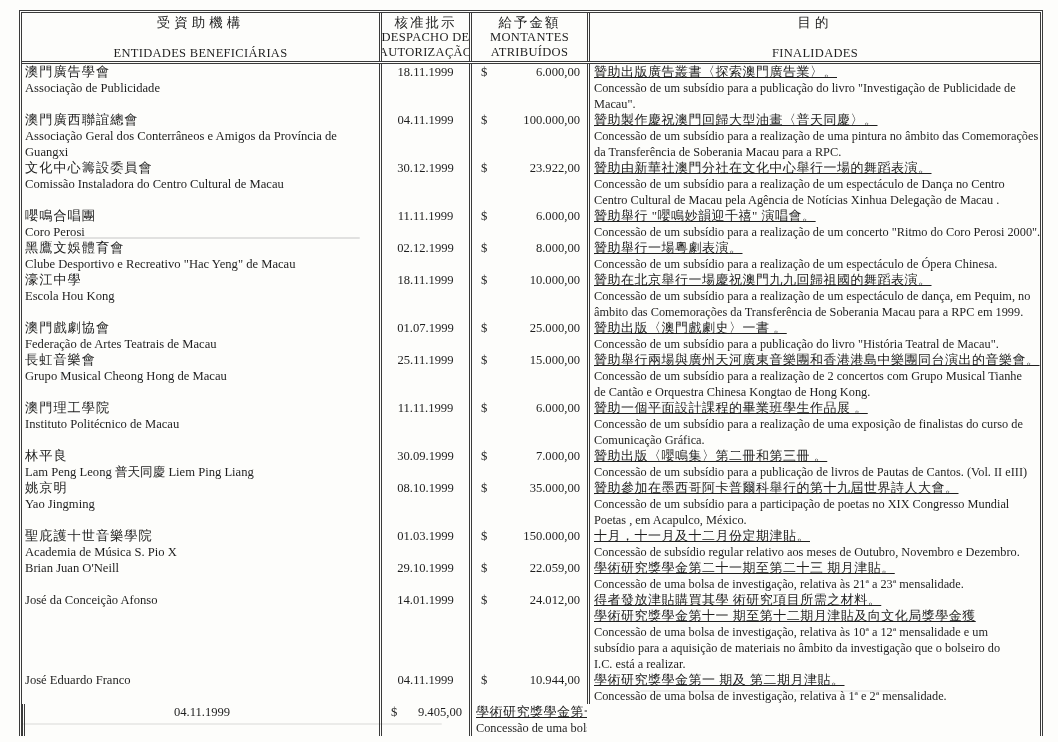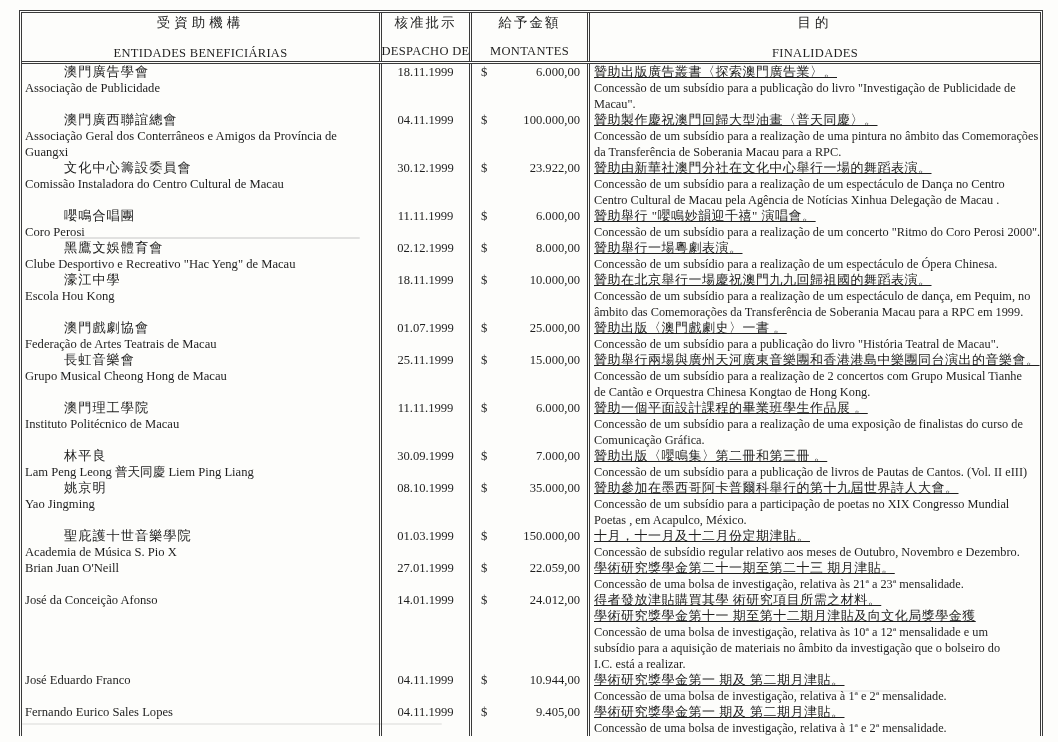--- a/index.html
+++ b/index.html
@@ -39,21 +39,20 @@
   }
   .grid-row {
     display: grid;
     grid-template-columns: 357px 90px 118px 1fr;
   }
   .cell {
     overflow: hidden;
   }
   .cell.c2, .cell.c3, .cell.c4 {
     border-left: 3px double #3a3a3a;
-    gap: 14px;
   }
 
   
   .thead {
     border-bottom: 3px double #3a3a3a;
   }
   .thead .cell {
     height: 48px;
     display: flex;
     flex-direction: column;
@@ -78,21 +77,21 @@
   .thead .c2 .hz, .thead .c3 .hz { letter-spacing: 2px; }
 
   
   .trow .cell { padding-top: 0; }
   .line {
     line-height: 16px;
     white-space: nowrap;
   }
   .entity-cell { padding-left: 3px; }
   .entity-cell .line { font-size: 12.6px; }
-  .entity-cell .line.zh { font-size: 13.2px; letter-spacing: 1px; margin-left: 39px; }
+  .entity-cell .line.zh { font-size: 13.2px; letter-spacing: 1px; }
   .date-cell {
     text-align: center;
     font-size: 12.6px;
     line-height: 16px;
     padding-top: 1px;
   }
   .amount-cell {
     display: flex;
     justify-content: space-between;
     align-items: flex-start;
@@ -333,21 +332,21 @@
     <div class="cell c4 purpose-cell">
             <div class="line zh">十月，十一月及十二月份定期津貼。</div>
             <div class="line">Concessão de subsídio regular relativo aos meses de Outubro, Novembro e Dezembro.</div>
           </div>
   </div>
 
   <div class="grid-row trow">
     <div class="cell c1 entity-cell">
             <div class="line">Brian Juan O'Neill</div>
           </div>
-    <div class="cell c2 date-cell">27.01.1999</div>
+    <div class="cell c2 date-cell">29.10.1999</div>
     <div class="cell c3 amount-cell">
       <span>$</span>
       <span>22.059,00</span>
     </div>
     <div class="cell c4 purpose-cell">
             <div class="line zh">學術研究獎學金第二十一期至第二十三 期月津貼。</div>
             <div class="line">Concessão de uma bolsa de  investigação, relativa  às 21ª a  23ª mensalidade.</div>
           </div>
   </div>
 
@@ -378,23 +377,20 @@
       <span>$</span>
       <span>10.944,00</span>
     </div>
     <div class="cell c4 purpose-cell">
             <div class="line zh">學術研究獎學金第一 期及 第二期月津貼。</div>
             <div class="line">Concessão de uma bolsa de  investigação, relativa à 1ª e 2ª mensalidade.</div>
           </div>
   </div>
 
   <div class="grid-row trow">
-    <div class="cell c1 entity-cell">
-            <div class="line">Fernando Eurico Sales Lopes</div>
-          </div>
     <div class="cell c2 date-cell">04.11.1999</div>
     <div class="cell c3 amount-cell">
       <span>$</span>
       <span>9.405,00</span>
     </div>
     <div class="cell c4 purpose-cell">
             <div class="line zh">學術研究獎學金第一 期及 第二期月津貼。</div>
             <div class="line">Concessão de uma bolsa de  investigação, relativa  à 1ª e 2ª mensalidade.</div>
           </div>
   </div>

